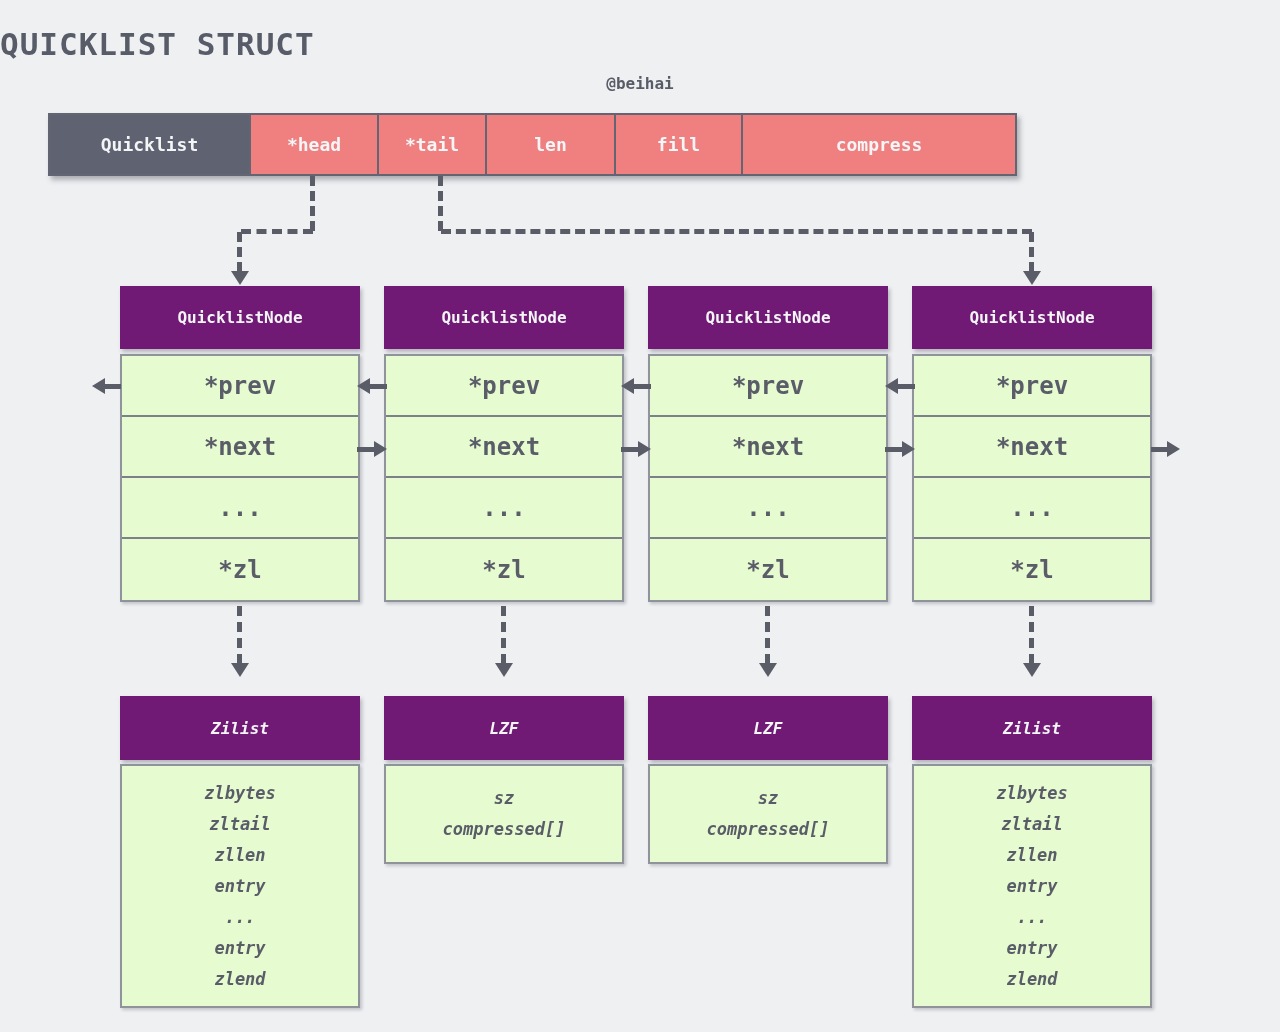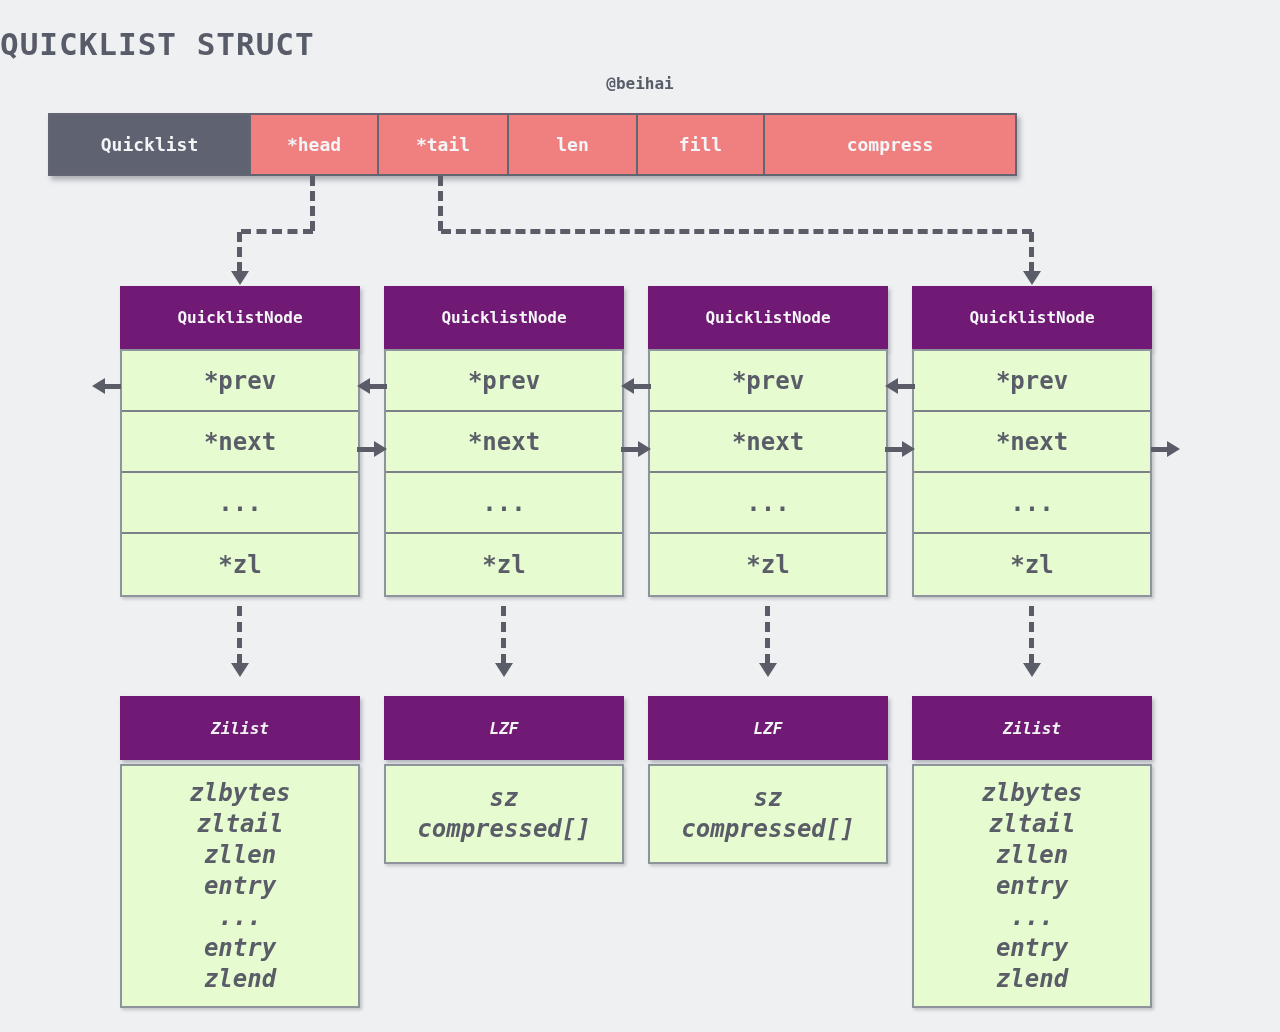--- a/index.html
+++ b/index.html
@@ -51,21 +51,21 @@
 
   
   .node{position:absolute;width:240px;top:286px;}
   .node-head,.bottom-head{
     height:63px;background:#701a75;
     display:flex;align-items:center;justify-content:center;
     font-size:16px;font-weight:bold;color:#f4f5f7;
     box-shadow:2px 3px 4px rgba(90,93,104,.40);
   }
   .node-body{
-    background:#e6fbd0;
+    margin-top:5px;background:#e6fbd0;
     border:2px solid #8f939c;box-sizing:border-box;
     box-shadow:2px 2px 3px rgba(90,93,104,.30);
     text-align:center;
   }
   .node-row{
     height:61px;display:flex;align-items:center;justify-content:center;
     font-size:24px;color:#5a5d68;font-weight:bold;
     border-bottom:2px solid #7c8089;box-sizing:border-box;
   }
   .node-row:last-child{border-bottom:none;}
@@ -79,37 +79,37 @@
     border-bottom:8px solid transparent;border-right:13px solid #5a5d68;}
 
   
   .bottom{position:absolute;width:240px;top:696px;font-style:italic;}
   .bottom-head{height:64px;}
   .bottom-body{
     margin-top:4px;background:#e6fbd0;
     border:2px solid #8f939c;box-sizing:border-box;
     box-shadow:2px 2px 3px rgba(90,93,104,.30);
     display:flex;flex-direction:column;align-items:center;justify-content:center;
-    font-size:24px;font-weight:bold;color:#5a5d68;line-height:31px;
+    font-size:17px;font-weight:bold;color:#5a5d68;line-height:31px;
   }
   .bottom-body.tall{height:244px;}
   .bottom-body.short{height:100px;}
 </style>
 </head>
 <body>
 
 <div class="canvas">
 
   <div class="title">QUICKLIST STRUCT</div>
   <div class="subtitle">@beihai</div>
 
   <div class="qbar">
     <div class="qcell dark" style="width:201px">Quicklist</div>
     <div class="qcell" style="width:128px">*head</div>
-    <div class="qcell" style="width:130px">*tail</div>
+    <div class="qcell" style="width:108px">*tail</div>
     <div class="qcell" style="width:129px">len</div>
     <div class="qcell" style="width:127px">fill</div>
     <div class="qcell" style="flex:1">compress</div>
   </div>
 
   <div class="dash-v" style="left:310px;top:176px;height:55px"></div>
   <div class="dash-h" style="left:241px;top:229px;width:72px"></div>
   <div class="dash-v" style="left:237px;top:232px;height:40px"></div>
   <div class="tri-down" style="left:231px;top:271px"></div>
 

